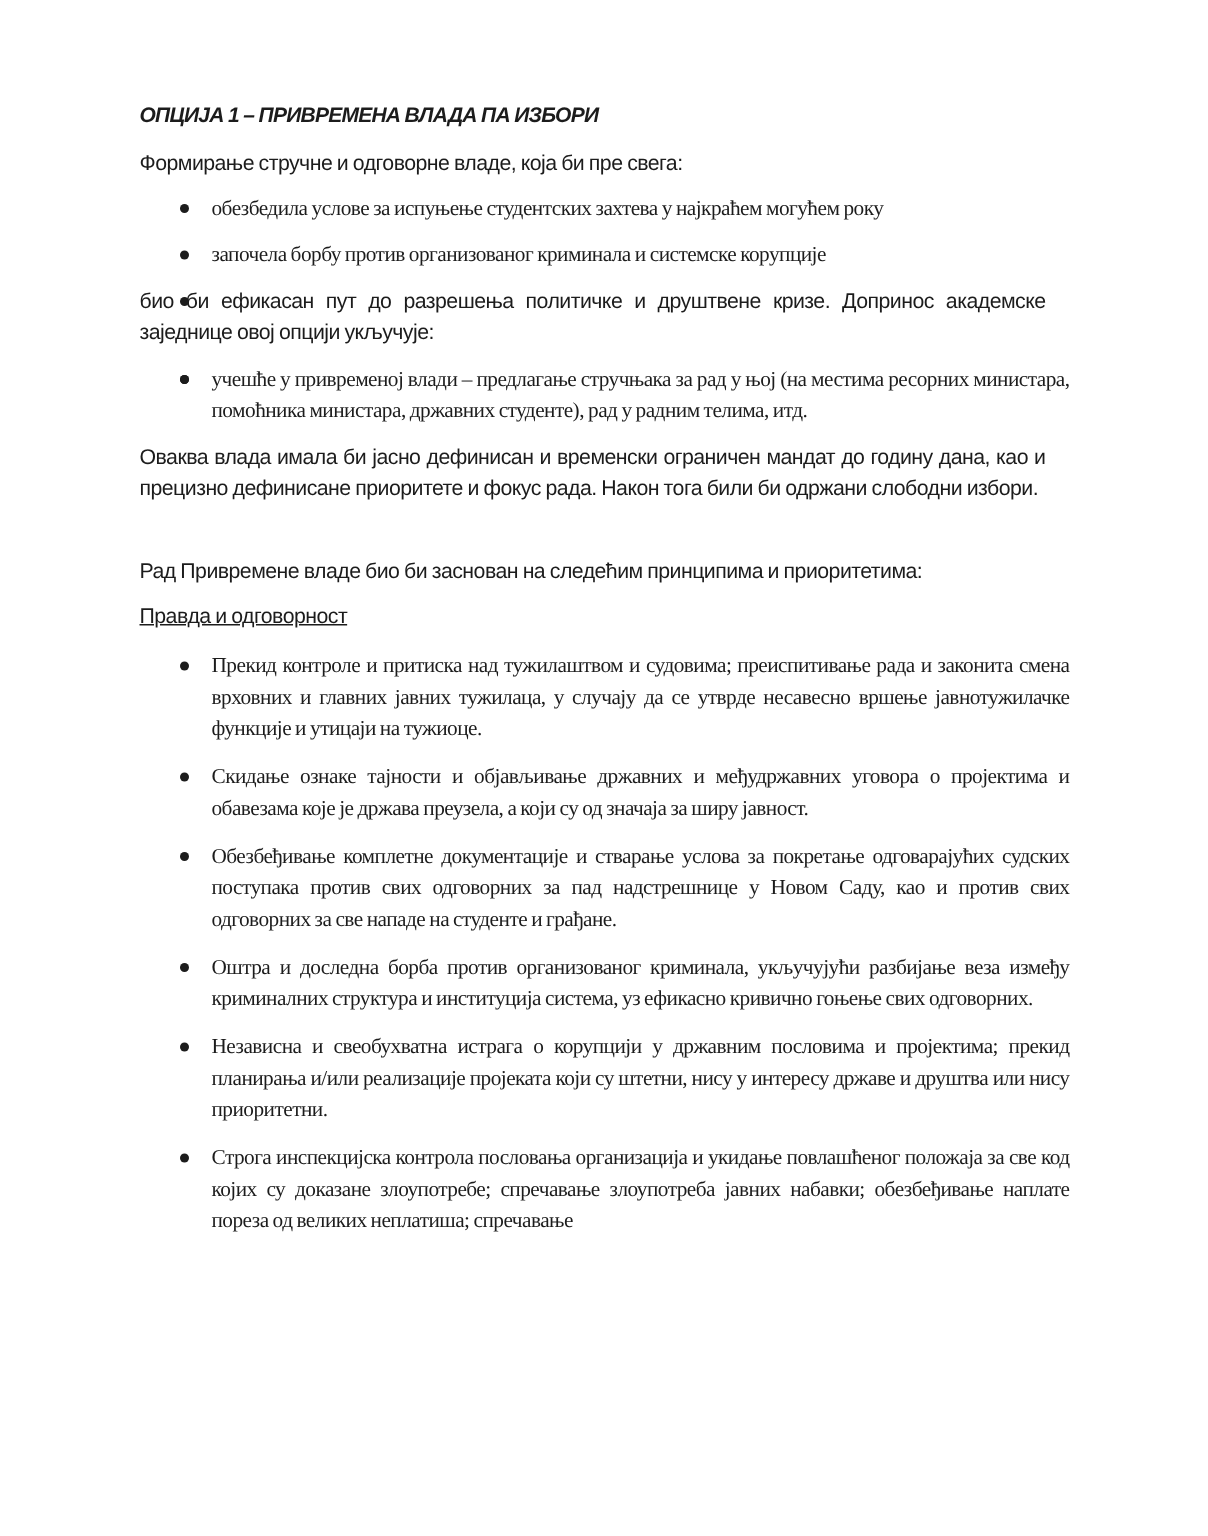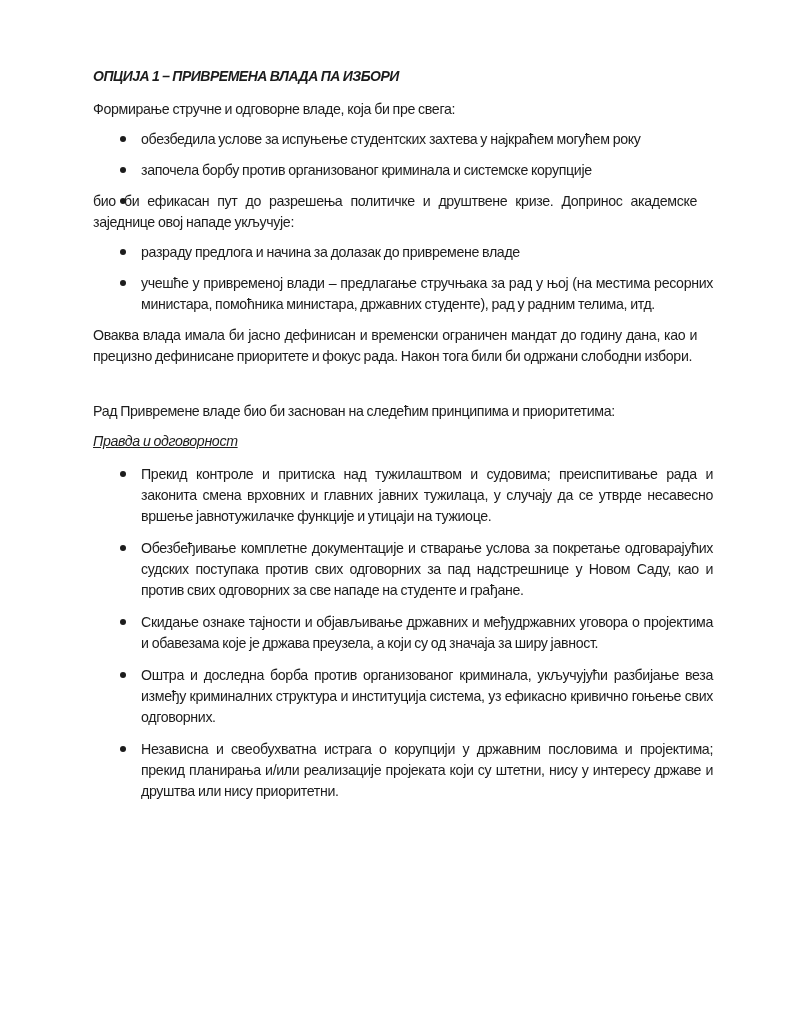--- a/index.html
+++ b/index.html
@@ -41,76 +41,77 @@
     p {
       margin: 0 16px 9px 0;
     }
     .justify {
       text-align: justify;
     }
     ul {
       list-style: none;
       margin: 0 0 6px 0;
       padding: 0;
+      font-family: Liberation Serif, serif;
     }
     ul li {
       position: relative;
       padding-left: 48px;
       margin-bottom: 10px;
       text-align: justify;
     }
     ul li .bullet {
       position: absolute;
       left: 27px;
       top: 7px;
       width: 6px;
       height: 6px;
       background: #1c1c1c;
       border-radius: 50%;
     }
     .tight li { margin-bottom: 11px; }
     .italic-underline {
-      font-style: italic;
       text-decoration: underline;
       margin: 0 0 12px 0;
     }
     .gap-large { height: 25px; }
   </style>
 </head>
 <body>
 
 <div class="page">
 
   <div class="heading-main">ОПЦИЈА 1 – ПРИВРЕМЕНА ВЛАДА ПА ИЗБОРИ</div>
 
   <p>Формирање стручне и одговорне владе, која би пре свега:</p>
 
   <ul>
     <li><span class="bullet"></span><span>обезбедила услове за испуњење студентских захтева у најкраћем могућем року</span></li>
     <li><span class="bullet"></span><span>започела борбу против организованог криминала и системске корупције</span></li>
     <li><span class="bullet"></span></li>
   </ul>
 
-  <p class="justify">био би ефикасан пут до разрешења политичке и друштвене кризе. Допринос академске заједнице овој нападе укључује:</p>
+  <p class="justify">био би ефикасан пут до разрешења политичке и друштвене кризе. Допринос академске заједнице овој опцији укључује:</p>
 
   <ul>
-    <li><span class="bullet"></span><span>разраду предлога и начина за долазак до привремене владе</span></li>
+    <li><span class="bullet"></span></li>
     <li><span class="bullet"></span><span>учешће у привременој влади – предлагање стручњака за рад у њој (на местима ресорних министара, помоћника министара, државних студенте), рад у радним телима, итд.</span></li>
   </ul>
 
   <p class="justify">Оваква влада имала би јасно дефинисан и временски ограничен мандат до годину дана, као и прецизно дефинисане приоритете и фокус рада. Након тога били би одржани слободни избори.</p>
 
   <div class="gap-large"></div>
 
 
   <p>Рад Привремене владе био би заснован на следећим принципима и приоритетима:</p>
 
   <div class="italic-underline">Правда и одговорност</div>
 
   <ul class="tight">
     <li><span class="bullet"></span><span>Прекид контроле и притиска над тужилаштвом и судовима; преиспитивање рада и законита смена врховних и главних јавних тужилаца, у случају да се утврде несавесно вршење јавнотужилачке функције и утицаји на тужиоце.</span></li>
+    <li><span class="bullet"></span><span>Скидање ознаке тајности и објављивање државних и међудржавних уговора о пројектима и обавезама које је држава преузела, а који су од значаја за ширу јавност.</span></li>
     <li><span class="bullet"></span><span>Обезбеђивање комплетне документације и стварање услова за покретање одговарајућих судских поступака против свих одговорних за пад надстрешнице у Новом Саду, као и против свих одговорних за све нападе на студенте и грађане.</span></li>
-    <li><span class="bullet"></span><span>Скидање ознаке тајности и објављивање државних и међудржавних уговора о пројектима и обавезама које је држава преузела, а који су од значаја за ширу јавност.</span></li>
     <li><span class="bullet"></span><span>Оштра и доследна борба против организованог криминала, укључујући разбијање веза између криминалних структура и институција система, уз ефикасно кривично гоњење свих одговорних.</span></li>
     <li><span class="bullet"></span><span>Независна и свеобухватна истрага о корупцији у државним пословима и пројектима; прекид планирања и/или реализације пројеката који су штетни, нису у интересу државе и друштва или нису приоритетни.</span></li>
+    <li><span class="bullet"></span><span>Строга инспекцијска контрола пословања организација и укидање повлашћеног положаја за све код којих су доказане злоупотребе; спречавање злоупотреба јавних набавки; обезбеђивање наплате пореза од великих неплатиша; спречавање</span></li>
   </ul>
 
 </div>
 
 </body></html>

